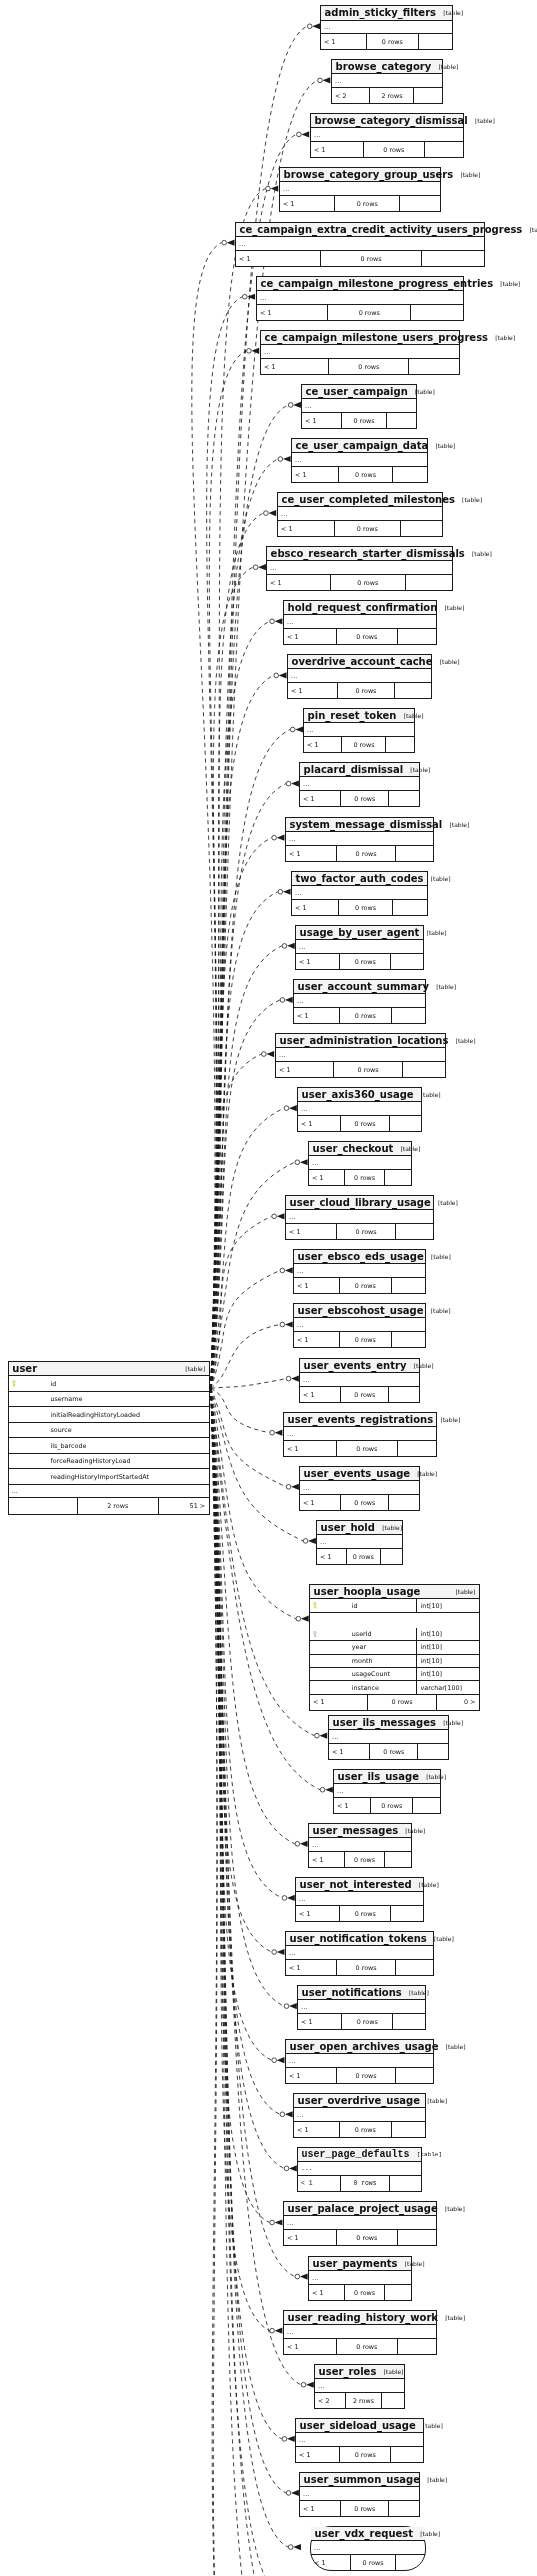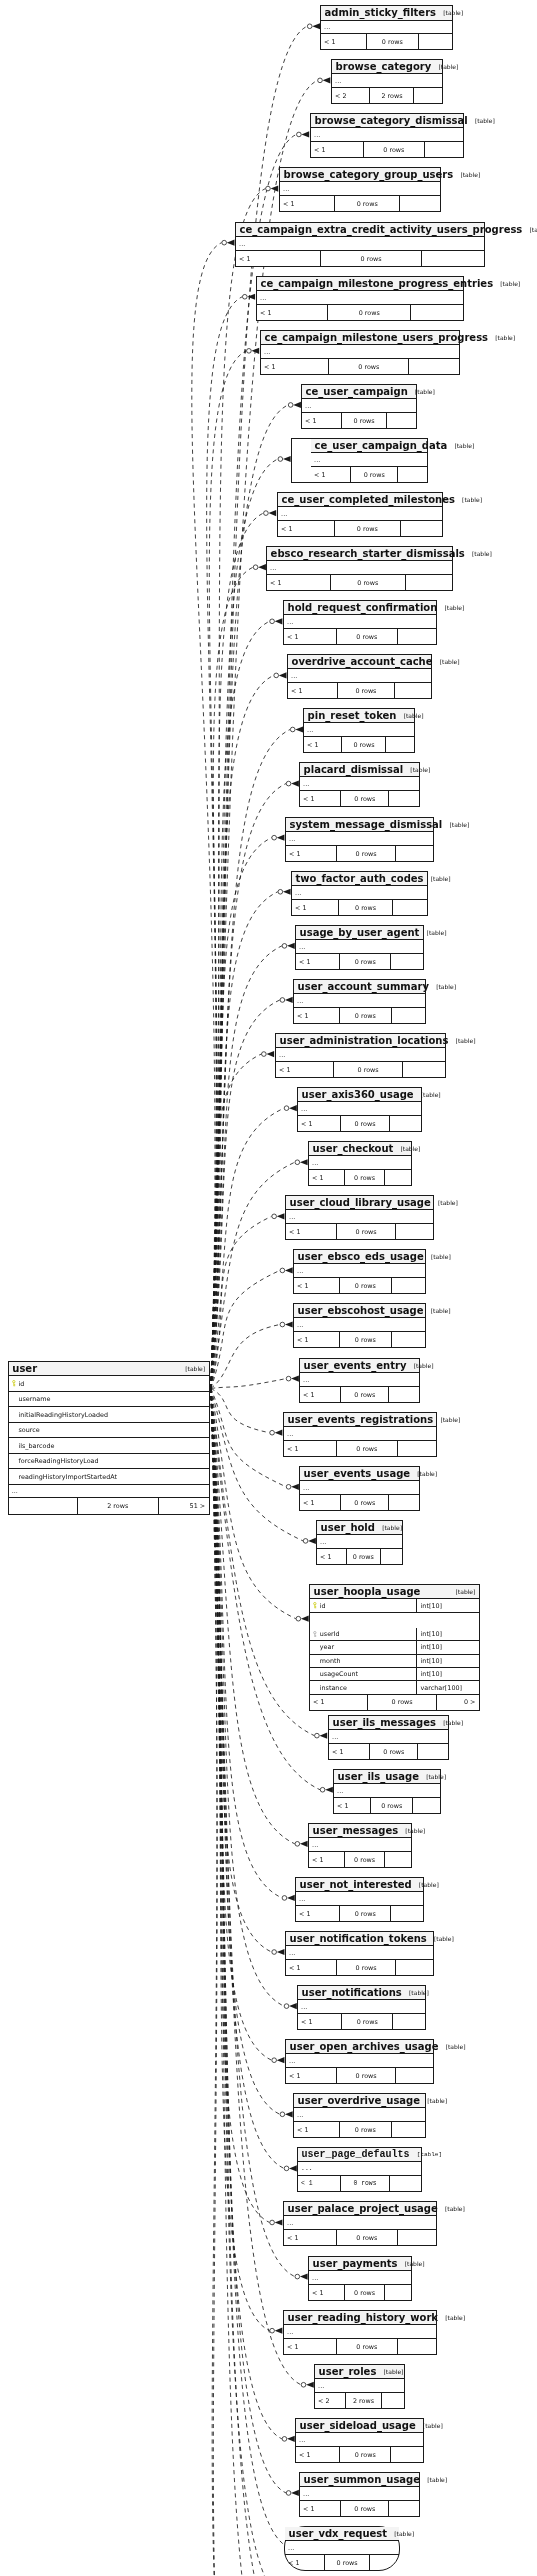--- a/index.html
+++ b/index.html
@@ -40,21 +40,21 @@
     padding-left:3.1px;
     font-size:6.4px;
     box-sizing:border-box;
   }
   .fieldrow{
     border-bottom:0.5px solid #1a1a1a;
     display:flex;align-items:stretch;
     font-size:6.4px;
     box-sizing:border-box;
   }
-  .fname{display:flex;align-items:center;flex:1;min-width:0;}
+  .fname{display:flex;align-items:center;flex:1;min-width:0;gap:32px;}
   .keycell{width:9.8px;display:flex;align-items:center;justify-content:center;}
   .ftype{
     border-left:0.5px solid #1a1a1a;
     width:37%;
     display:flex;align-items:center;
     padding-left:3.1px;
     box-sizing:border-box;
   }
   .statsrow{height:15.5px;display:flex;font-size:6.4px;box-sizing:border-box;}
   .stat-left{flex:0 0 34%;display:flex;align-items:center;padding:0 3.1px;box-sizing:border-box;}
@@ -310,21 +310,21 @@
           <span class="tname">ce_user_campaign</span>
           <span class="tbadge">[table]</span>
         </div>
         <div class="dotsrow">...</div>
         <div class="statsrow">
           <div class="stat-left">&lt; 1</div>
           <div class="stat-mid">0 rows</div>
           <div class="stat-right"></div>
         </div>
       </div>
-      <div class="tbox related" style="left: 291px; top: 438px; width: 137px; padding-left: 19px;">
+      <div class="tbox related" style="left: 291px; top: 438px; width: 137px;">
         <div class="thead">
           <span class="tname">ce_user_campaign_data</span>
           <span class="tbadge">[table]</span>
         </div>
         <div class="dotsrow">...</div>
         <div class="statsrow">
           <div class="stat-left">&lt; 1</div>
           <div class="stat-mid">0 rows</div>
           <div class="stat-right"></div>
         </div>
@@ -809,21 +809,21 @@
           <span class="tname">user_summon_usage</span>
           <span class="tbadge">[table]</span>
         </div>
         <div class="dotsrow">...</div>
         <div class="statsrow">
           <div class="stat-left">&lt; 1</div>
           <div class="stat-mid">0 rows</div>
           <div class="stat-right"></div>
         </div>
       </div>
-      <div class="tbox related" style="left: 284px; top: 2526px; width: 116px; border-radius: 21px;">
+      <div class="tbox related" style="left: 310px; top: 2526px; width: 116px; border-radius: 21px;">
         <div class="thead">
           <span class="tname">user_vdx_request</span>
           <span class="tbadge">[table]</span>
         </div>
         <div class="dotsrow">...</div>
         <div class="statsrow">
           <div class="stat-left">&lt; 1</div>
           <div class="stat-mid">0 rows</div>
           <div class="stat-right"></div>
         </div>

